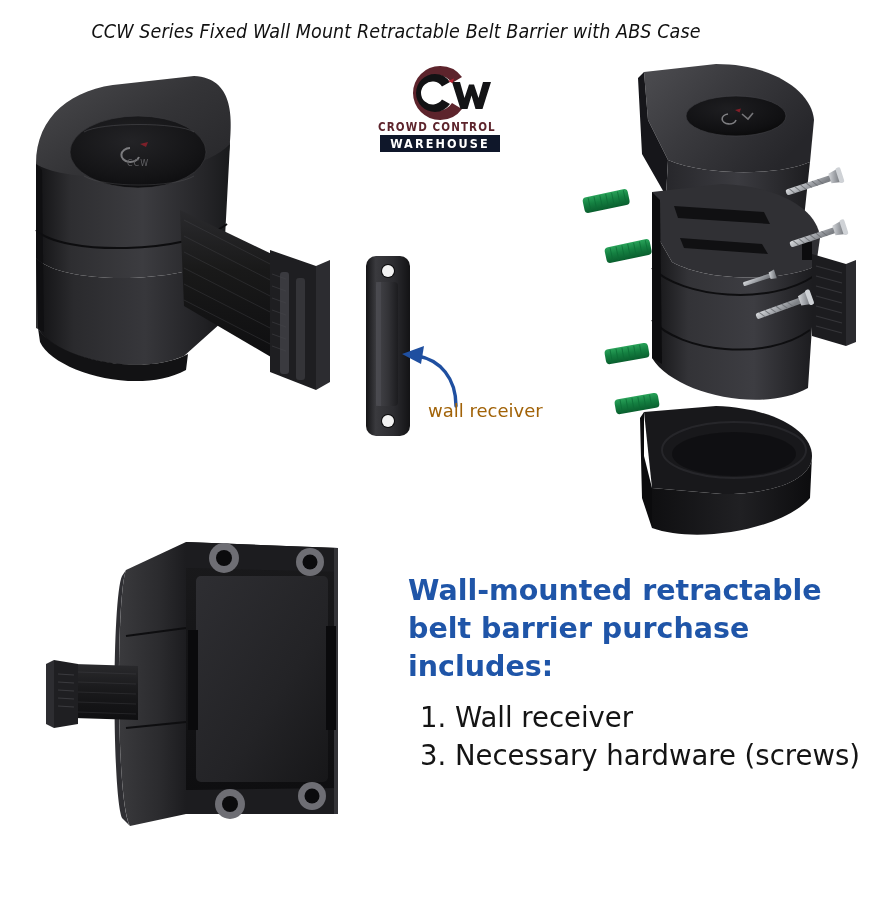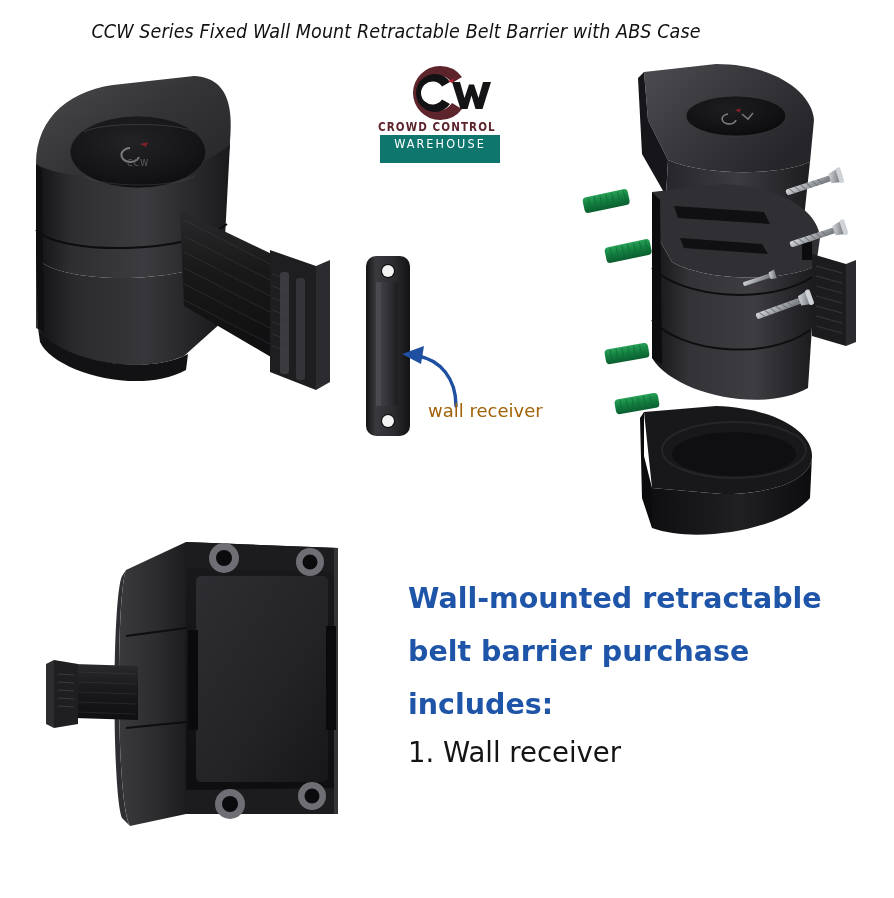--- a/index.html
+++ b/index.html
@@ -61,27 +61,27 @@
     font-weight: bold;
     letter-spacing: 1.1px;
     color: #5d242c;
     white-space: nowrap;
   }
   .brand-line2 {
     position: absolute;
     left: 2px;
     top: 73px;
     width: 120px;
-    height: 28px;
-    background: #0f766e;
+    height: 17px;
+    background: #0f172a;
     color: #ffffff;
     text-align: center;
     font-family: "DejaVu Sans Condensed", "Liberation Sans Narrow", "Liberation Sans", sans-serif;
     font-size: 12.5px;
-    font-weight: normal;
+    font-weight: bold;
     letter-spacing: 2.1px;
     line-height: 17px;
     white-space: nowrap;
   }
 
   
   .art { position: absolute; }
   .art svg { display: block; overflow: visible; }
 
   
@@ -106,27 +106,27 @@
   .includes-block {
     position: absolute;
     left: 408px;
     top: 572px;
     width: 470px;
   }
   .includes-heading {
     font-family: "DejaVu Sans", "Liberation Sans", sans-serif;
     font-weight: bold;
     font-size: 28.5px;
-    line-height: 53px;
+    line-height: 38px;
     color: #1f55a8;
     margin: 0 0 2px 0;
   }
   .includes-list {
     list-style: none;
-    margin: 0;
+    margin: 12px;
     padding: 0;
     font-family: "DejaVu Sans", "Liberation Sans", sans-serif;
     font-size: 27.5px;
     line-height: 38px;
     color: #141414;
   }
   .includes-list li { white-space: normal; }
 </style>
 </head>
 <body>
@@ -578,16 +578,17 @@
           <path d="M20 188 L36 189"></path>
         </g>
       </g>
     </svg>
   </div>
 
   <div class="includes-block">
     <div class="includes-heading">Wall-mounted retractable belt barrier purchase includes:</div>
     <ul class="includes-list">
       <li>1. Wall receiver</li>
+      <li>3. Necessary hardware (screws)</li>
     </ul>
   </div>
 
 </div>
 
 </body></html>

